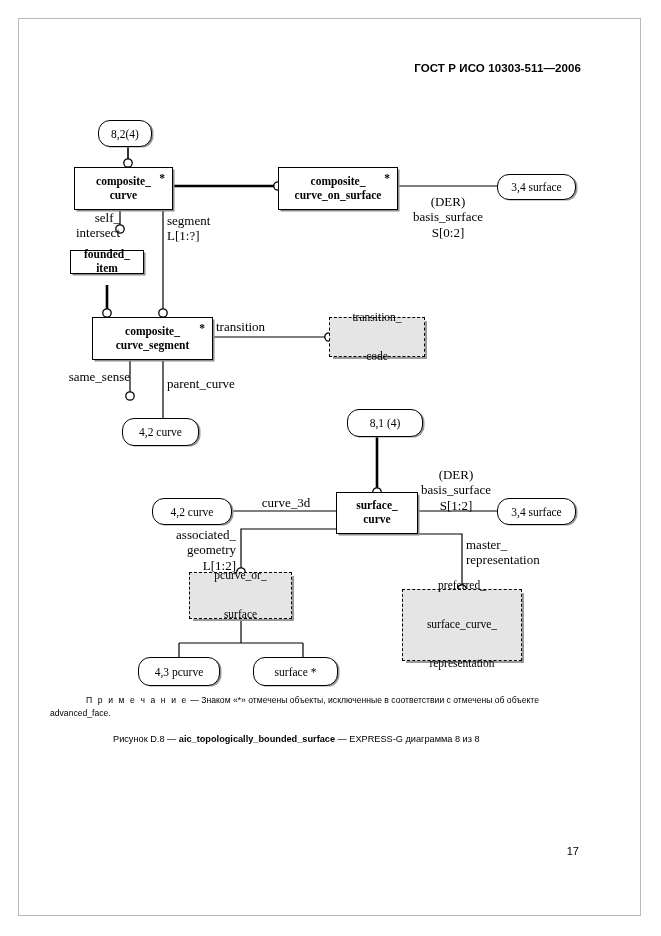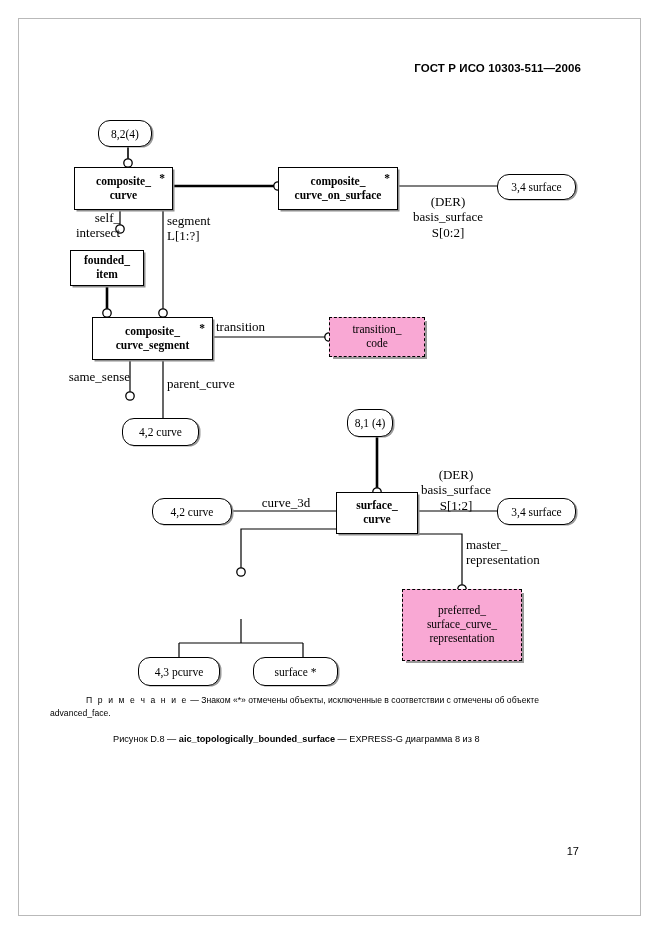--- a/index.html
+++ b/index.html
@@ -82,30 +82,31 @@
   .ebox .ln { white-space: nowrap; }
   .ebox .star {
     position: absolute;
     right: 7px;
     font-weight: bold;
   }
   .dbox {
     position: absolute;
     box-sizing: border-box;
     border: 1.6px dashed #000;
-    background: #f9a8d4;
+    background: #e5e5e5;
     font-family: "Liberation Serif", serif;
     font-size: 11.5px;
     line-height: 1.2;
     text-align: center;
     display: flex;
     flex-direction: column;
     align-items: center;
     justify-content: center;
     box-shadow: 3px 3px 0 -1px #9a9a9a;
+    gap: 25px;
   }
   .dbox .ln { white-space: nowrap; }
   .rbox {
     position: absolute;
     box-sizing: border-box;
     border: 1.3px solid #000;
     border-radius: 12px;
     background: #fff;
     font-family: "Liberation Serif", serif;
     font-size: 11.5px;
@@ -206,55 +207,59 @@
         <circle cx="130" cy="396" r="4.2"></circle>
         <circle cx="329" cy="337" r="4.2"></circle>
         <circle cx="377" cy="492" r="4.2"></circle>
         <circle cx="241" cy="572" r="4.2"></circle>
         <circle cx="462" cy="589" r="4.2"></circle>
       </g>
     </svg>
 
     <div class="rbox" style="left:98px; top:120px; width:54px; height:27px;">8,2(4)</div>
 
-    <div class="rbox" style="left:347px; top:409px; width:46px; height:28px;">8,1 (4)</div>
+    <div class="rbox" style="left:347px; top:409px; width:76px; height:28px;">8,1 (4)</div>
 
     <div class="ebox" style="left:74px; top:167px; width:99px; height:43px;">
       <span class="star" style="top:4px;">*</span>
       <span class="ln">composite_</span>
       <span class="ln">curve</span>
     </div>
 
     <div class="ebox" style="left:278px; top:167px; width:120px; height:43px;">
       <span class="star" style="top:4px;">*</span>
       <span class="ln">composite_</span>
       <span class="ln">curve_on_surface</span>
     </div>
 
-    <div class="ebox" style="left:70px; top:250px; width:74px; height:36px;">
+    <div class="ebox" style="left:70px; top:250px; width:74px; height:24px;">
       <span class="ln">founded_</span>
       <span class="ln">item</span>
     </div>
 
     <div class="ebox" style="left:92px; top:317px; width:121px; height:43px;">
       <span class="star" style="top:4px;">*</span>
       <span class="ln">composite_</span>
       <span class="ln">curve_segment</span>
     </div>
 
     <div class="ebox" style="left:336px; top:492px; width:82px; height:42px;">
       <span class="ln">surface_</span>
       <span class="ln">curve</span>
     </div>
 
     <div class="dbox" style="left:329px; top:317px; width:96px; height:40px;">
       <span class="ln">transition_</span>
       <span class="ln">code</span>
     </div>
 
+    <div class="dbox" style="left:189px; top:572px; width:103px; height:47px;">
+      <span class="ln">pcurve_or_</span>
+      <span class="ln">surface</span>
+    </div>
 
     <div class="dbox" style="left:402px; top:589px; width:120px; height:72px;">
       <span class="ln">preferred_</span>
       <span class="ln">surface_curve_</span>
       <span class="ln">representation</span>
     </div>
 
     <div class="rbox" style="left:497px; top:174px; width:79px; height:26px;">3,4 surface</div>
 
     <div class="rbox" style="left:122px; top:418px; width:77px; height:28px;">4,2 curve</div>
@@ -290,20 +295,25 @@
     <div class="lbl" style="left:167px; top:376px;">parent_curve</div>
 
     <div class="lbl ctr" style="left:238px; top:495px; width:96px;">curve_3d</div>
 
     <div class="lbl ctr" style="left:408px; top:467px; width:96px;">
       <div>(DER)</div>
       <div>basis_surface</div>
       <div>S[1:2]</div>
     </div>
 
+    <div class="lbl rt" style="left:146px; top:527px; width:90px;">
+      <div>associated_</div>
+      <div>geometry</div>
+      <div>L[1:2]</div>
+    </div>
 
     <div class="lbl" style="left:466px; top:537px;">
       <div>master_</div>
       <div>representation</div>
     </div>
 
   </div>
 
   <div class="note">
     <span style="display:inline-block;width:34px;"></span><span class="nlead">П р и м е ч а н и е</span><span> — </span><span>Знаком «*» отмечены объекты, исключенные в соответствии с отмечены об объекте</span>

